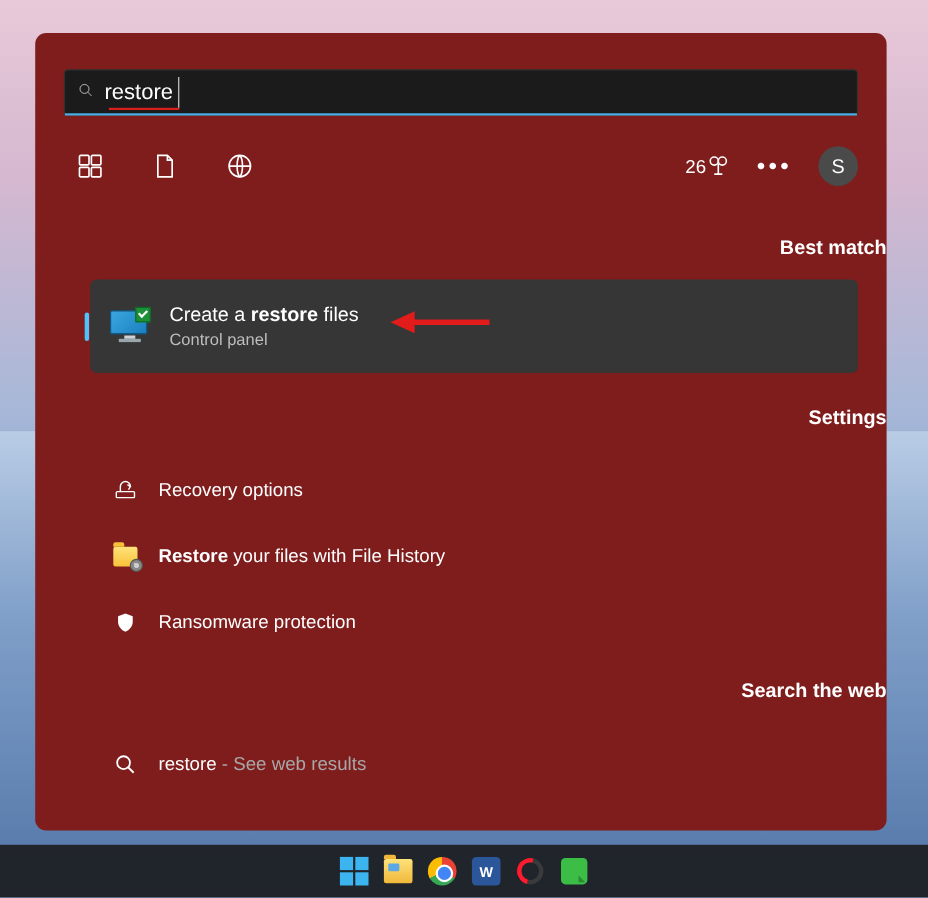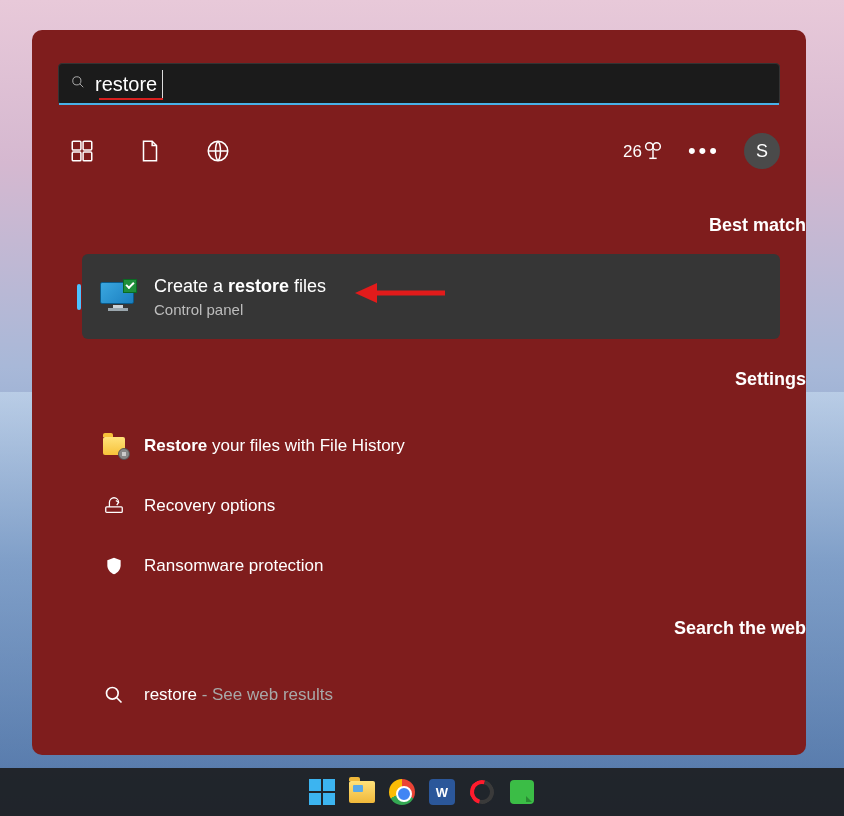--- a/index.html
+++ b/index.html
@@ -202,38 +202,38 @@
         <span>Create a </span><b>restore</b><span> files</span>
       </div>
       <div class="subtitle">Control panel</div>
     </div>
   </div>
 
   <div class="section-h">Settings</div>
 
   <div class="results">
     <div class="result">
+      <div class="icon-slot recovery-ico">
+        <svg viewBox="0 0 24 24">
+            <rect x="3" y="13" width="18" height="6" rx="1"></rect>
+            <path d="M7 13V8a5 5 0 0 1 10 0"></path>
+            <path d="M14 6l3 2-2 3"></path>
+          </svg>
+      </div>
+      <div class="label"><b></b><span>Recovery options</span></div>
+    </div>
+    <div class="result">
       <div class="icon-slot">
           <div class="folder-ico">
             <div class="gear"></div>
           </div>
         </div>
       <div class="label"><b>Restore</b><span> your files with File History</span></div>
     </div>
     <div class="result">
-      <div class="icon-slot recovery-ico">
-        <svg viewBox="0 0 24 24">
-            <rect x="3" y="13" width="18" height="6" rx="1"></rect>
-            <path d="M7 13V8a5 5 0 0 1 10 0"></path>
-            <path d="M14 6l3 2-2 3"></path>
-          </svg>
-      </div>
-      <div class="label"><b></b><span>Recovery options</span></div>
-    </div>
-    <div class="result">
       <div class="icon-slot shield-ico">
         <svg viewBox="0 0 24 24">
             <path d="M12 2l8 3v6c0 5-3.5 9-8 11-4.5-2-8-6-8-11V5l8-3z"></path>
           </svg>
       </div>
       <div class="label"><b></b><span>Ransomware protection</span></div>
     </div>
   </div>
 
   <div class="section-h">Search the web</div>

